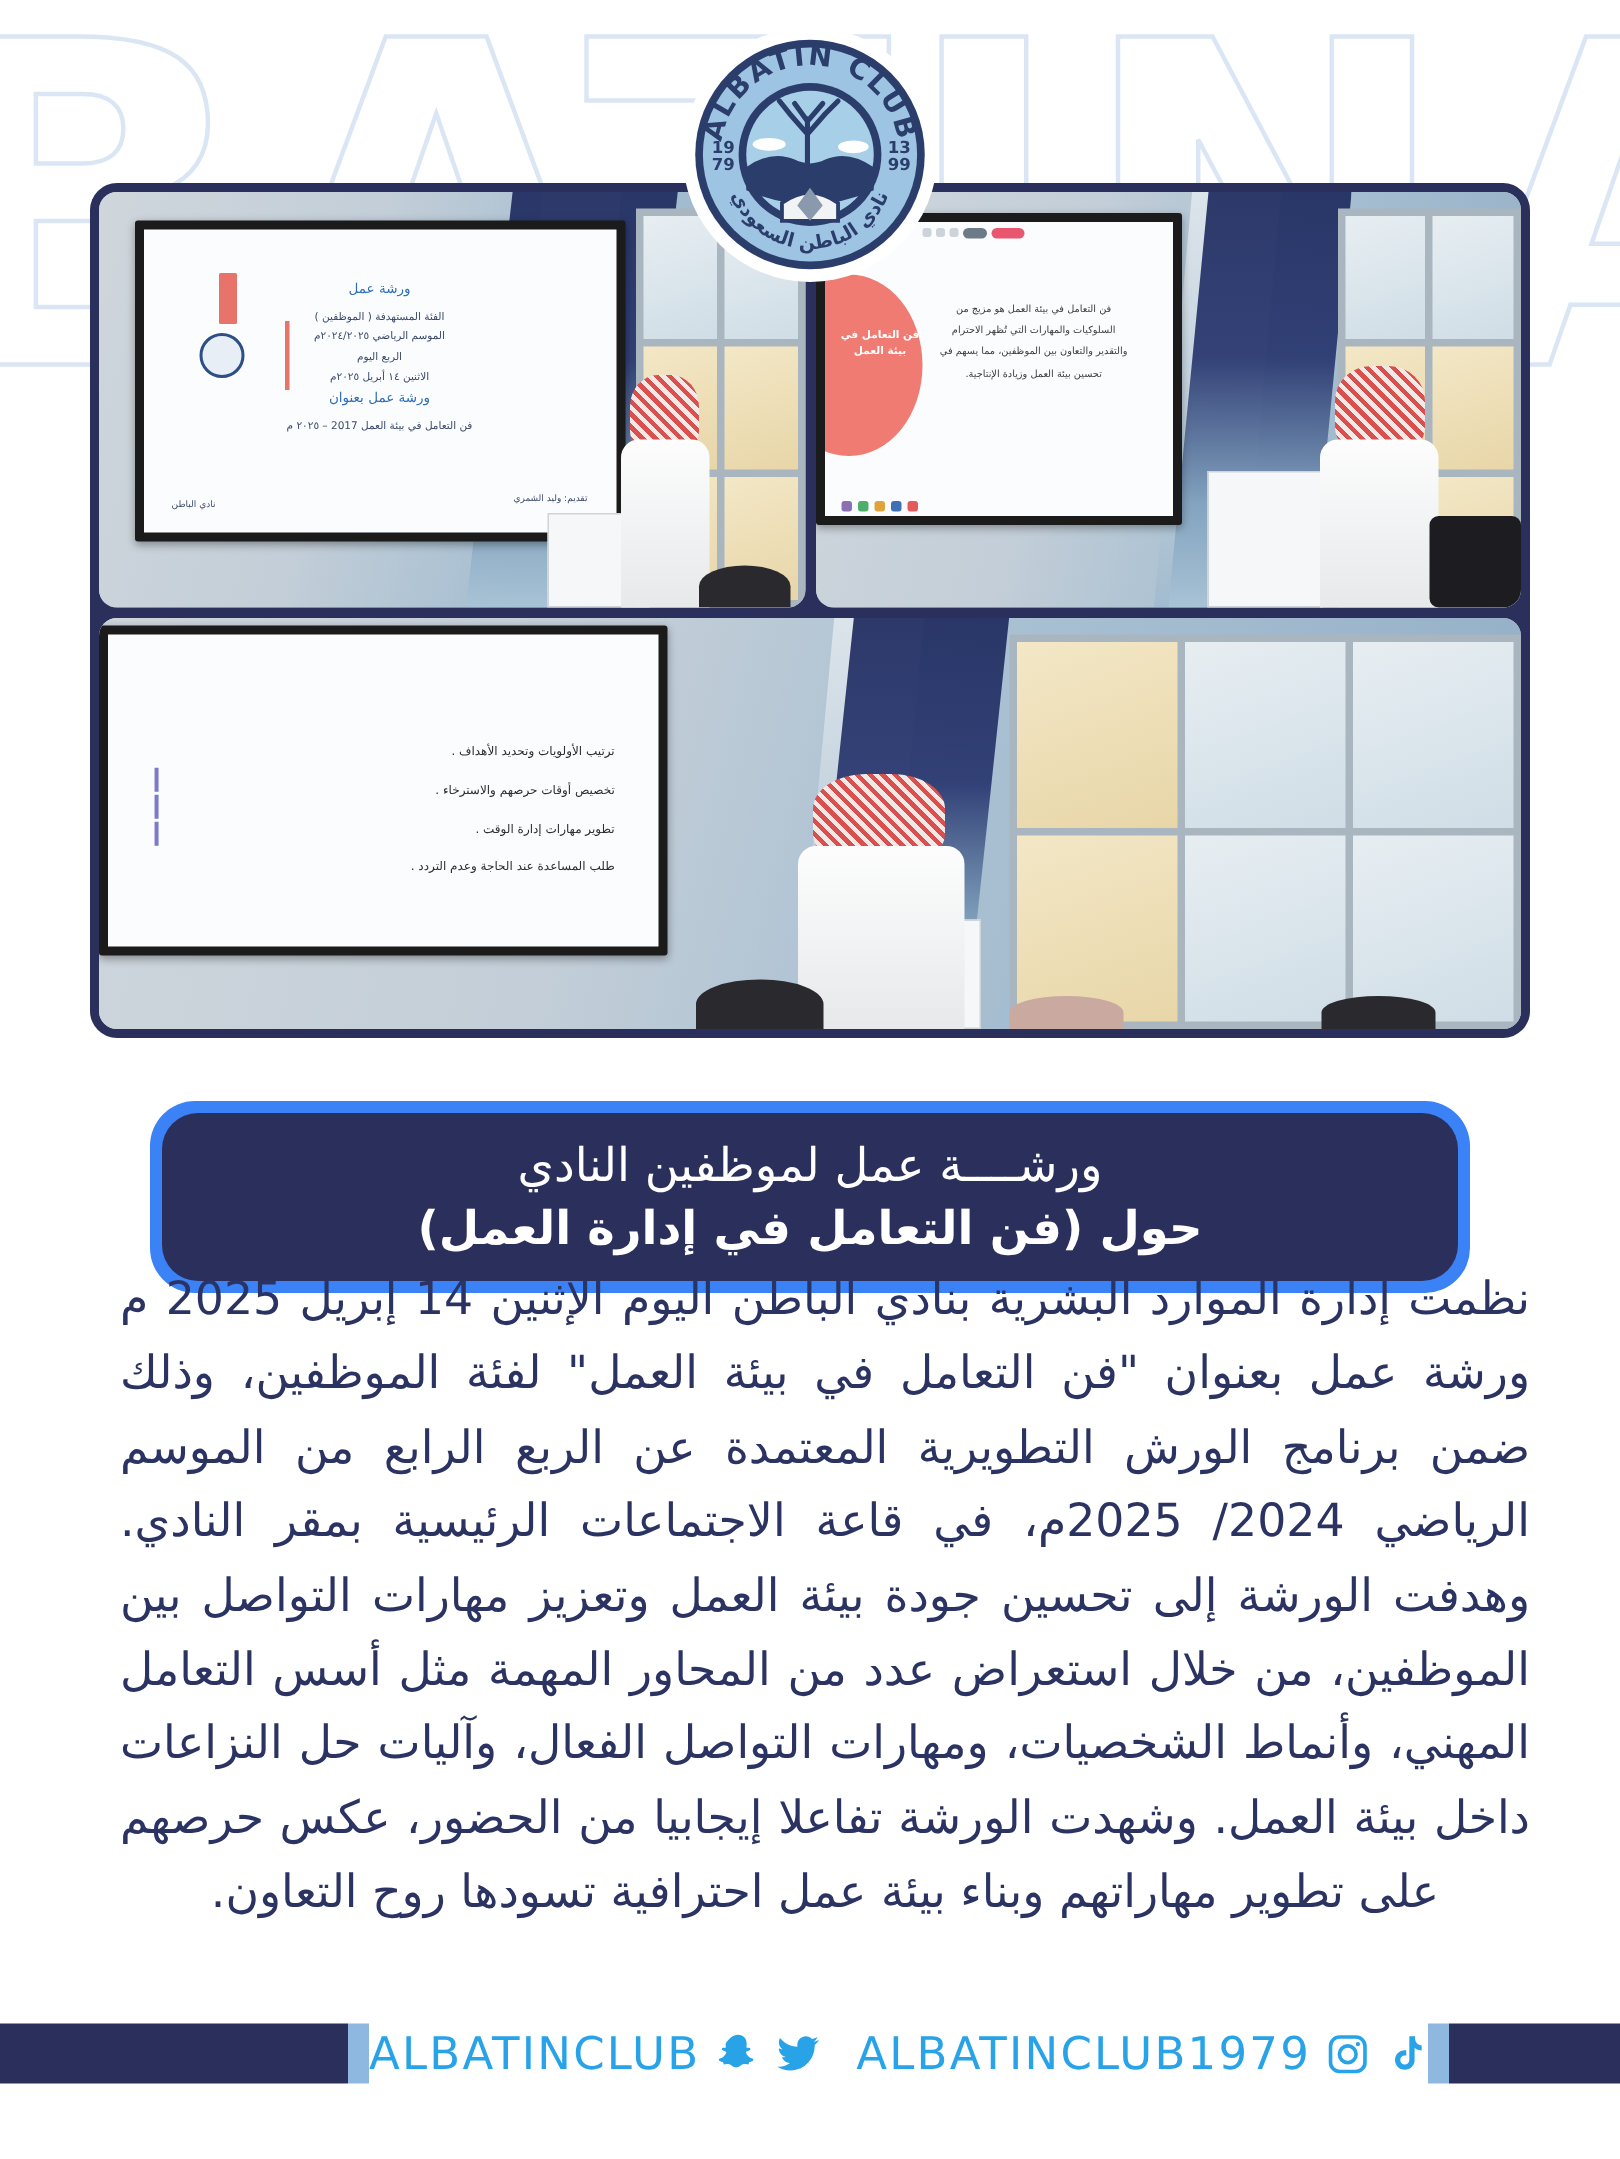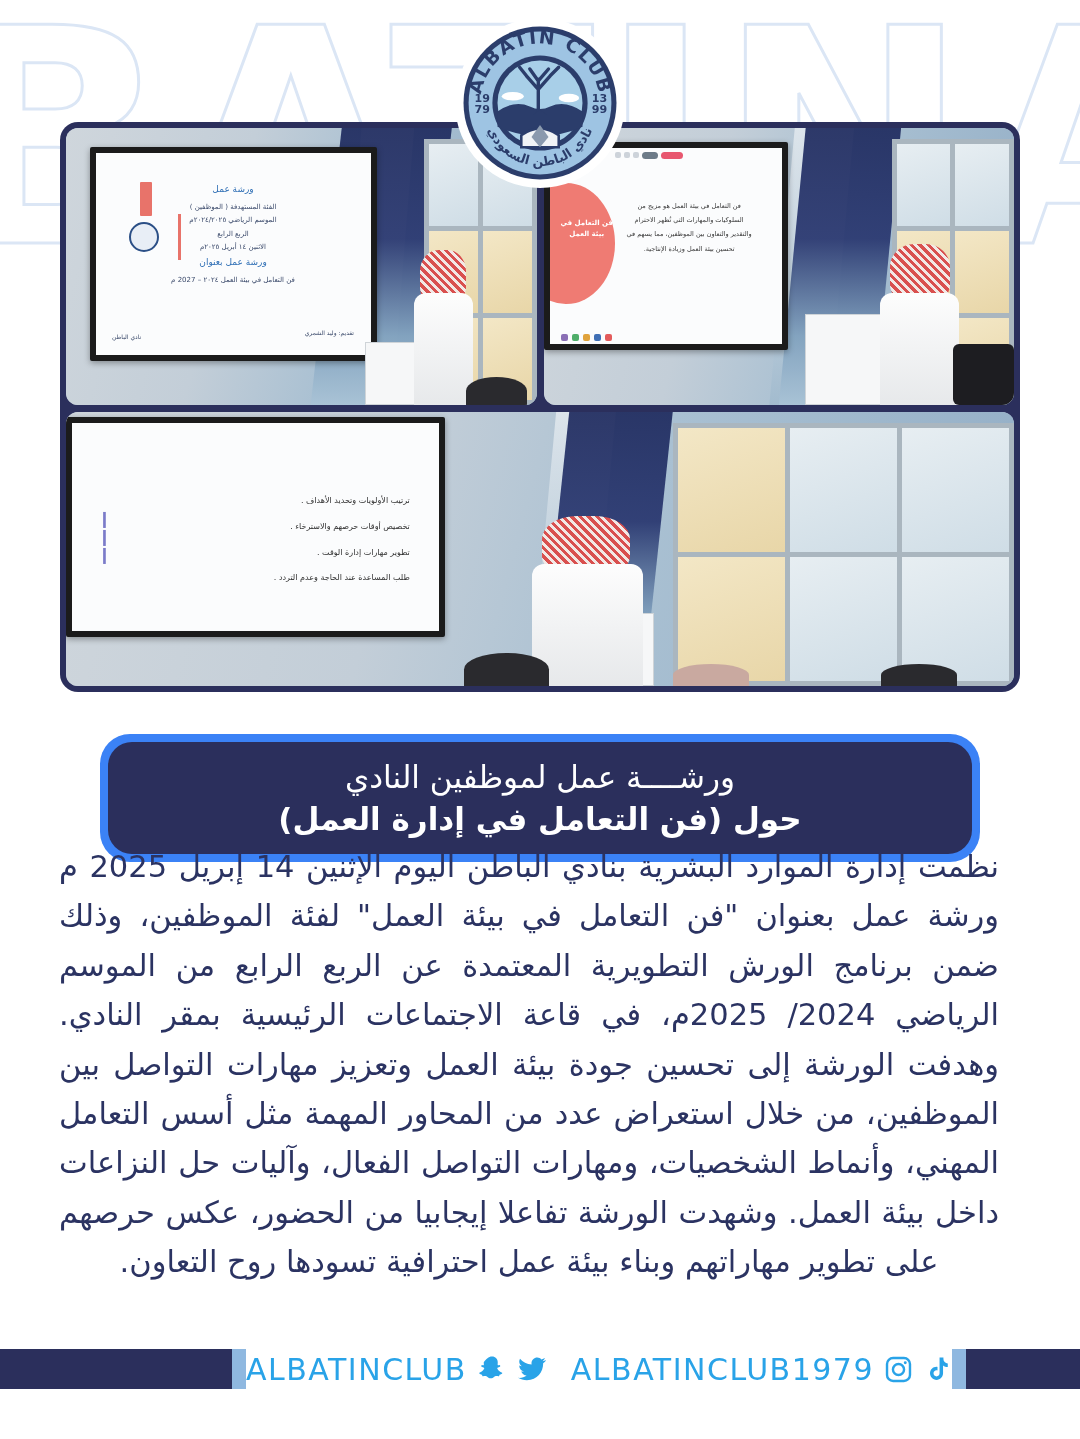--- a/index.html
+++ b/index.html
@@ -144,21 +144,21 @@
   .banner{
     width:100%;height:100%;background:#2b2f5c;border-radius:24px;
     display:flex;flex-direction:column;align-items:center;justify-content:center;
     direction:rtl;color:#ffffff;
   }
   .banner .line1{font-size:31px;font-weight:400;letter-spacing:.5px;}
   .banner .line2{font-size:31px;font-weight:700;margin-top:6px;}
 
   
   .body-text{
-    position:absolute;left:59px;top:842px;width:940px;
+    position:absolute;left:80px;top:842px;width:940px;
     direction:rtl;text-align:justify;text-align-last:center;
     color:#2b3362;
     font-size:30.5px;line-height:1.62;
     font-weight:500;
   }
 
   
   .footer{
     position:absolute;left:0;top:1344px;width:1080px;height:50px;
     display:flex;align-items:center;
@@ -196,30 +196,30 @@
       <div class="mural2"></div>
       <div class="mural"></div>
       <div class="windowpanes">
         <div class="pane cool"></div>
           <div class="pane cool"></div>
         <div class="pane"></div>
           <div class="pane"></div>
         <div class="pane"></div>
           <div class="pane"></div>
       </div>
-      <div class="screen-frame" style="left:5%;top:7%;width:61%;height:77%;">
+      <div class="screen-frame" style="left:5%;top:7%;width:61%;height:77%;padding-left:40px;">
         <div class="screen">
           <div class="slide">
             <div class="ttl">ورشة عمل</div>
             <div class="sub">الفئة المستهدفة ( الموظفين )</div>
             <div class="sub">الموسم الرياضي ٢٠٢٤/٢٠٢٥م</div>
-            <div class="sub">الربع الرابع</div>
+            <div class="sub">الربع اليوم</div>
             <div class="sub">الاثنين ١٤ أبريل ٢٠٢٥م</div>
             <div class="ttl">ورشة عمل بعنوان</div>
-            <div class="sub">فن التعامل في بيئة العمل ٢٠٢٤ – 2027 م</div>
+            <div class="sub">فن التعامل في بيئة العمل 2017 – ٢٠٢٥ م</div>
             <div class="slide-redbar"></div>
             <div class="slide-redline"></div>
             <div class="slide-badge"></div>
             <div class="slide-corner">تقديم: وليد الشمري</div>
             <div class="slide-corner2">نادي الباطن</div>
           </div>
         </div>
       </div>
       <div class="whiteboard" style="right:22%;bottom:0;width:14%;height:22%;"></div>
       <div class="person" style="right:12%;bottom:0;width:16%;height:56%;">

